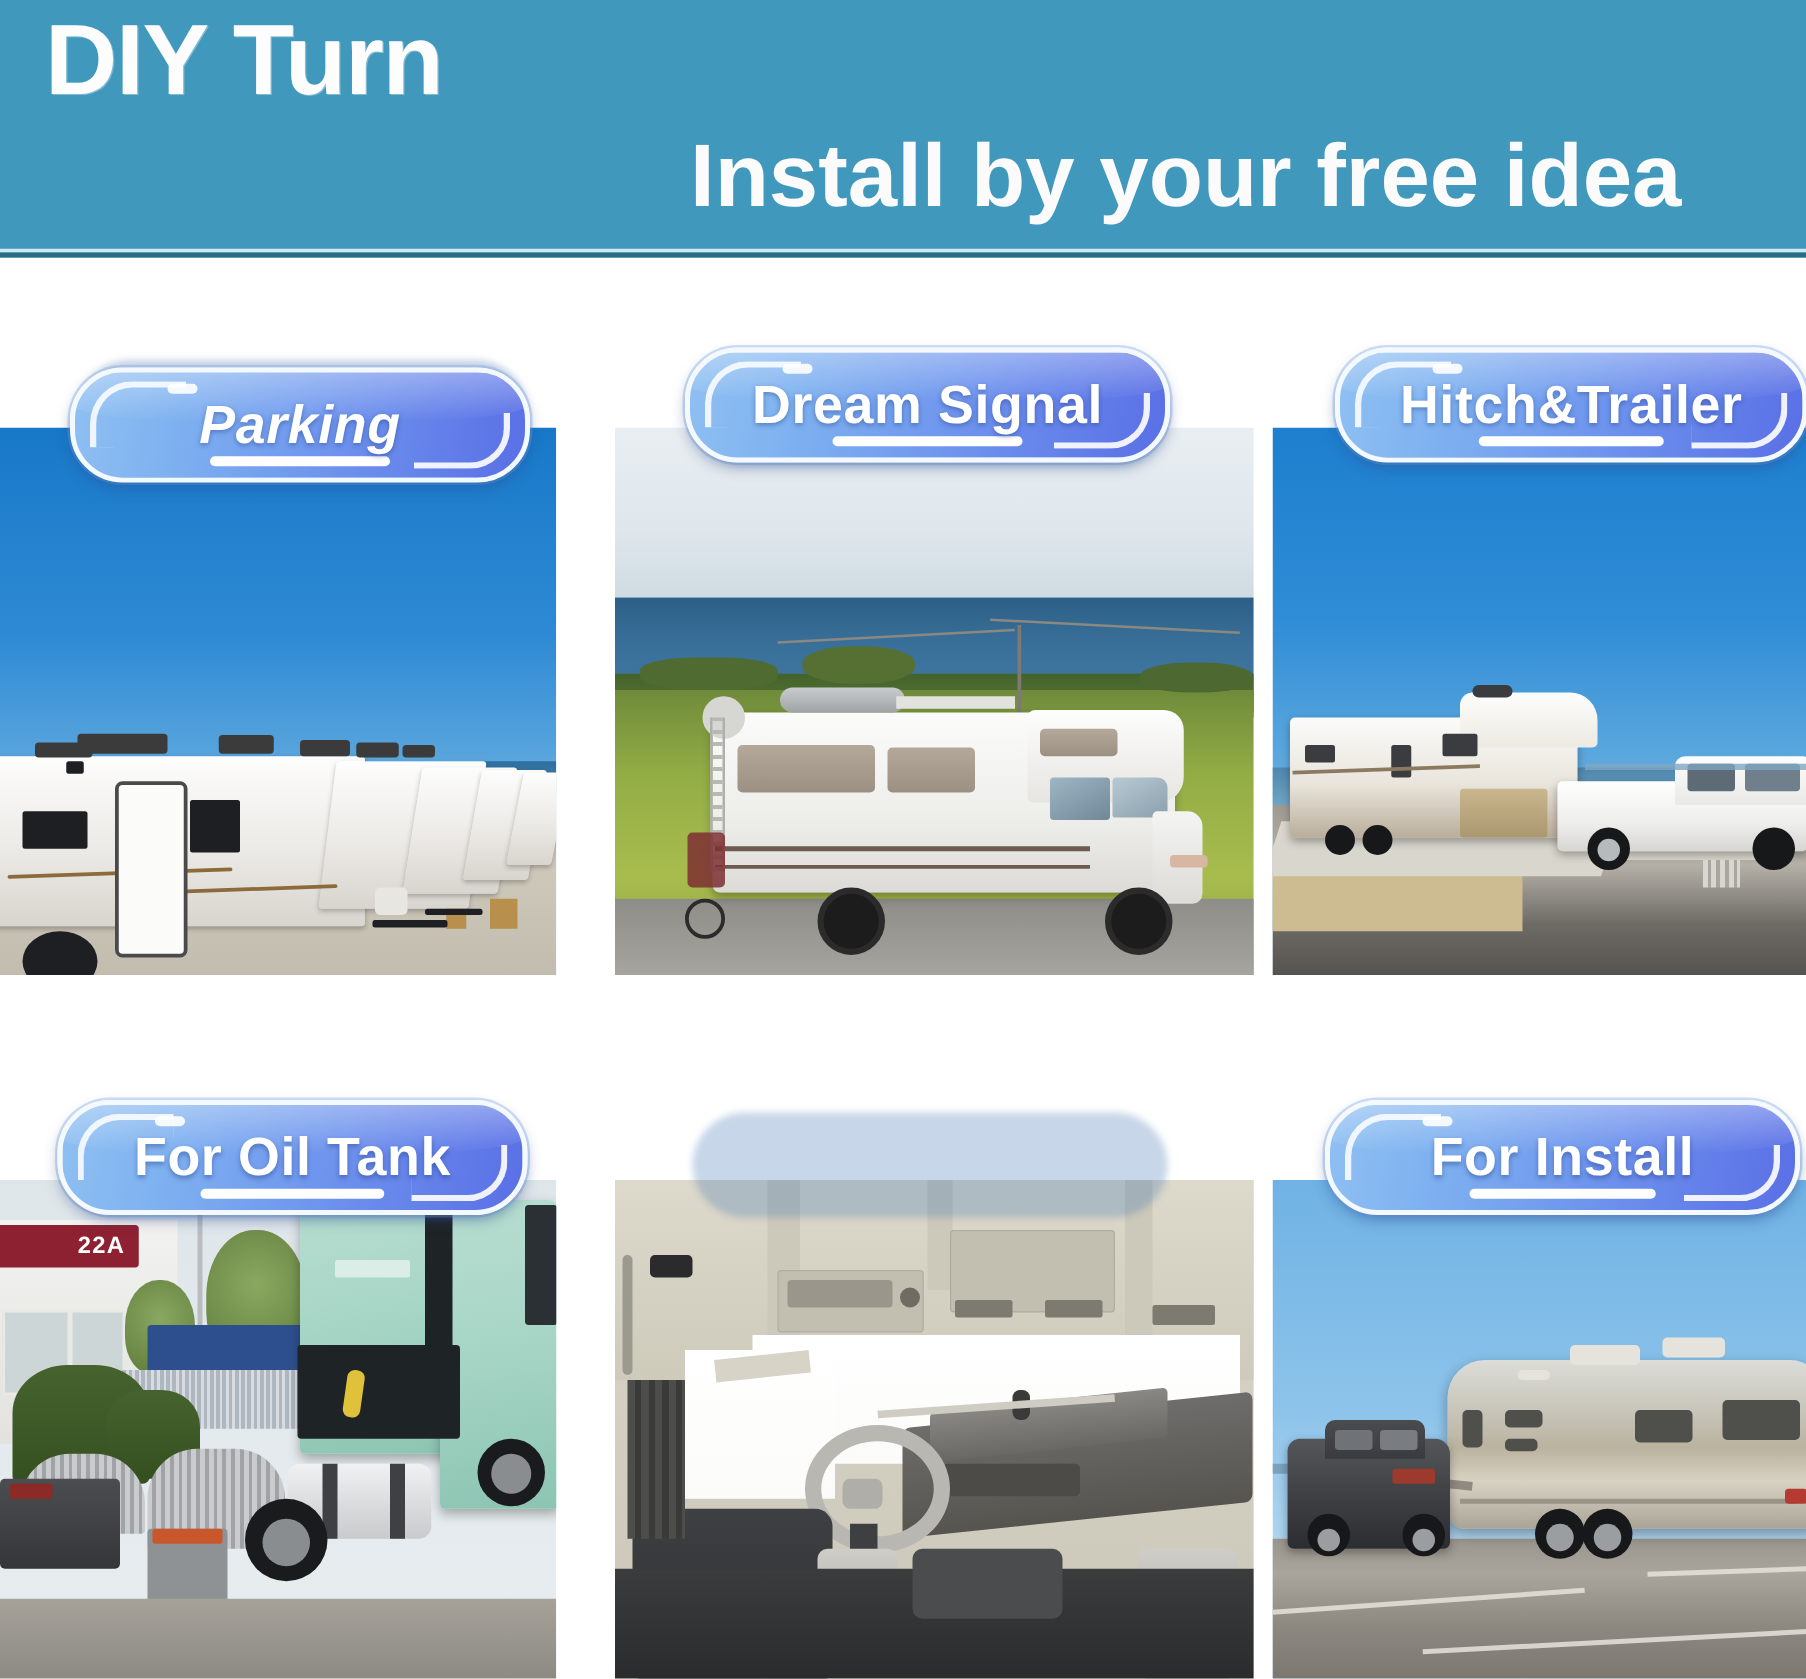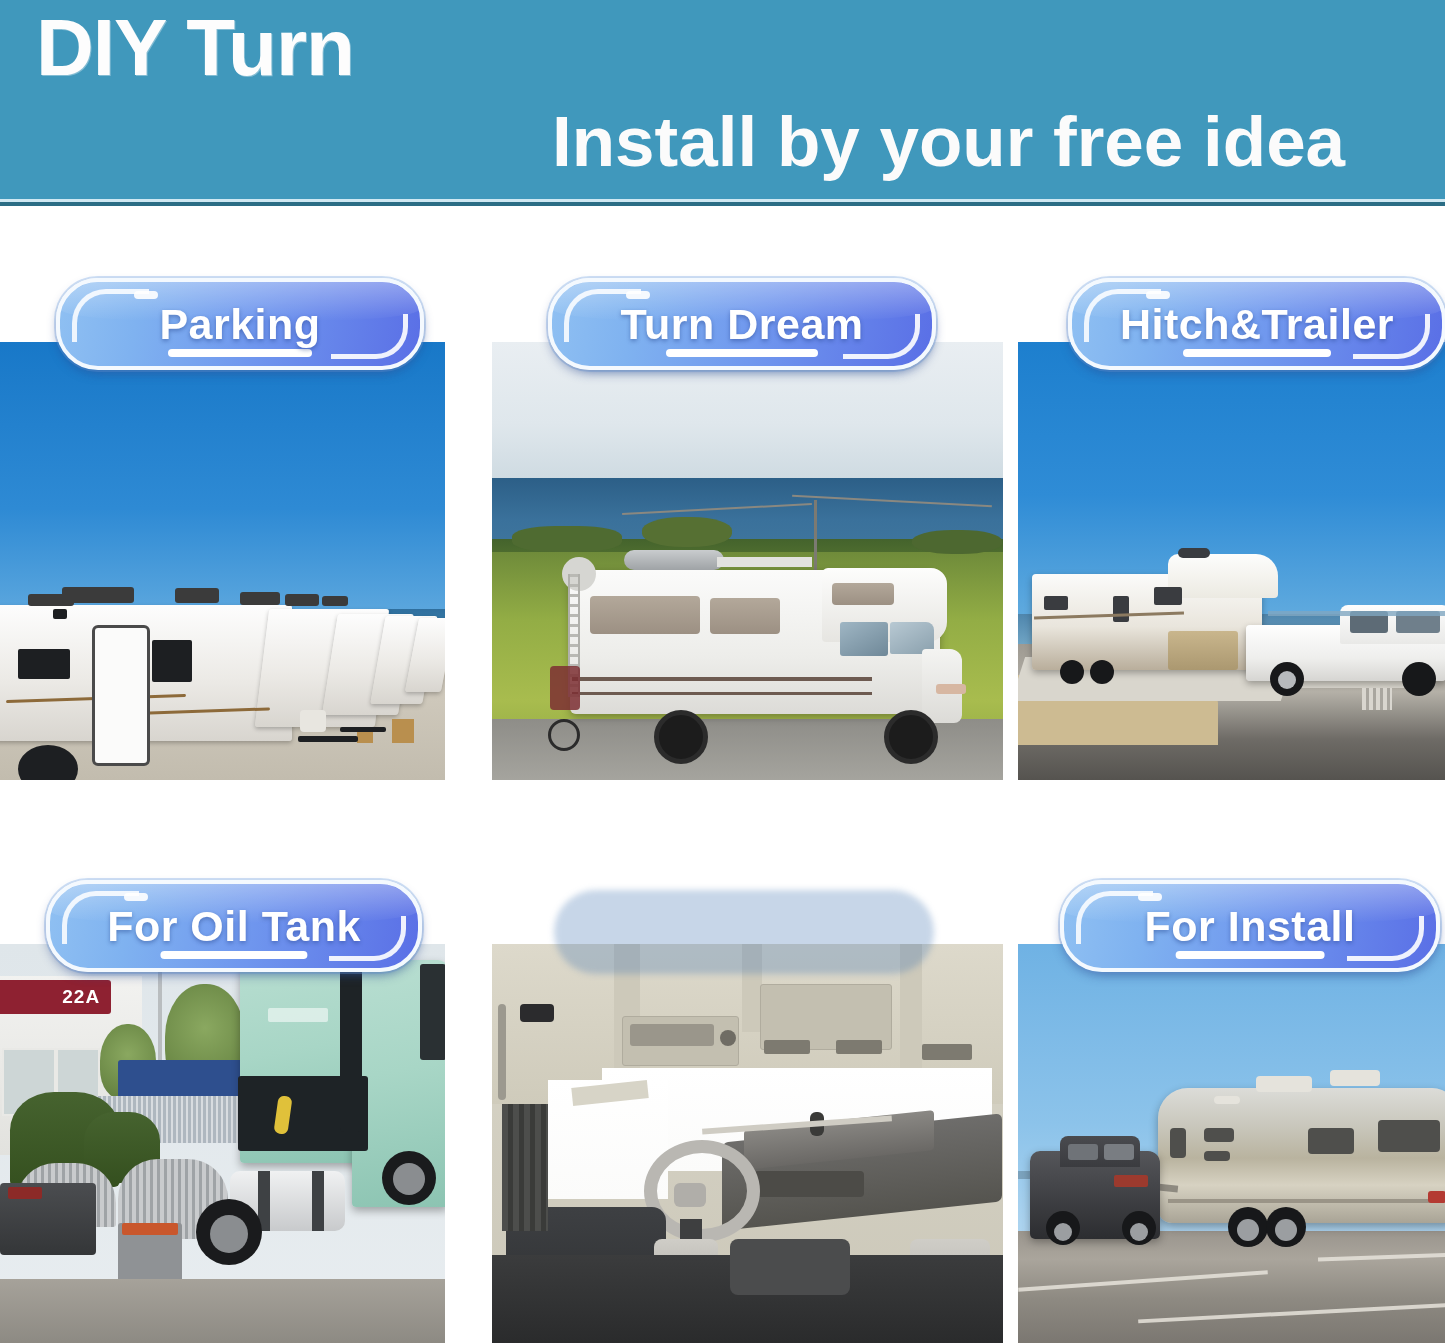--- a/index.html
+++ b/index.html
@@ -96,21 +96,21 @@
     background:linear-gradient(180deg,rgba(255,255,255,.33),rgba(255,255,255,0));
     border-radius:42px 42px 50% 50%;z-index:2;
   }
   .badge-shadow{
     position:absolute;height:84px;border-radius:42px;z-index:19;
     background:rgba(70,120,180,.30);
     filter:blur(3px);
   }
 
   
-  .b1{left:56px;width:360px;top:76px;}
+  .b1{left:56px;width:360px;top:92px;font-style:italic;}
   .b1s{left:62px;width:360px;top:86px;}
   .b2{left:548px;width:380px;top:76px;}
   .b2s{left:554px;width:380px;top:86px;}
   .b3{left:1068px;width:370px;top:76px;}
   .b3s{left:1074px;width:370px;top:86px;}
   .b4{left:46px;width:368px;top:678px;}
   .b4s{left:52px;width:368px;top:688px;}
   .b5{left:548px;width:380px;top:678px;}
   .b5s{left:554px;width:380px;top:688px;}
   .b6{left:1060px;width:372px;top:678px;}
@@ -308,21 +308,21 @@
       </div>
     </div>
   </div>
   <div class="badge-shadow b2s"></div>
   <div class="badge b2">
     <div class="sheen"></div>
     <div class="gloss-arc"></div>
     <div class="gloss-dot"></div>
     <div class="gloss-arc-br"></div>
     <div class="bar-bottom"></div>
-    <span class="badge-label">Turn Dream</span>
+    <span class="badge-label">Dream Signal</span>
   </div>
 
   <div class="cell r1 c3">
     <div class="photo">
       <div class="scene">
         <div class="p3-sky"></div>
         <div class="p3-sea"></div>
         <div class="p3-pave"></div>
         <div class="p3-sand" style="left:0;top:76%;width:200px;height:16%;border-radius:0 40% 0 0;"></div>
         <div class="p3-pad" style="left:0;top:72%;width:270px;height:10%;transform:skewX(-18deg);"></div>

